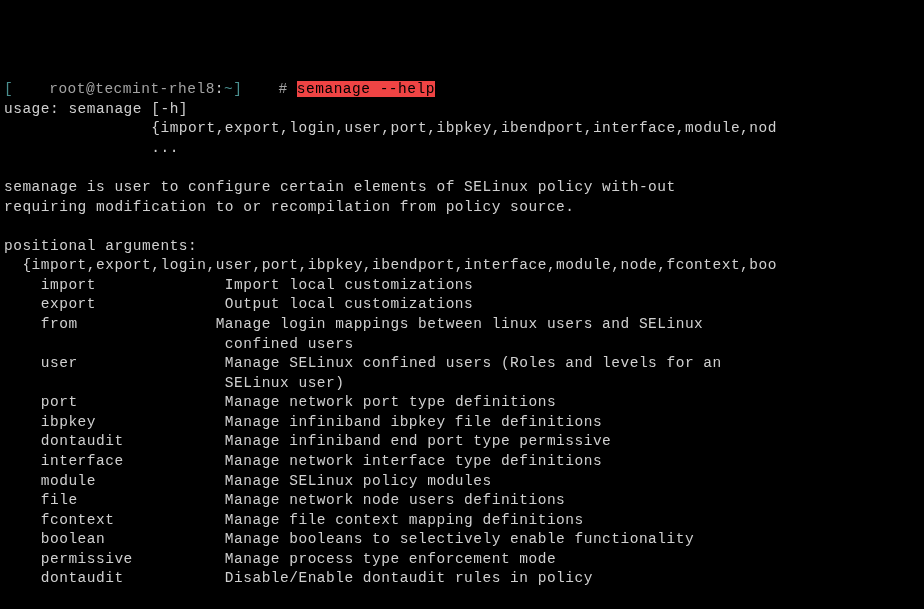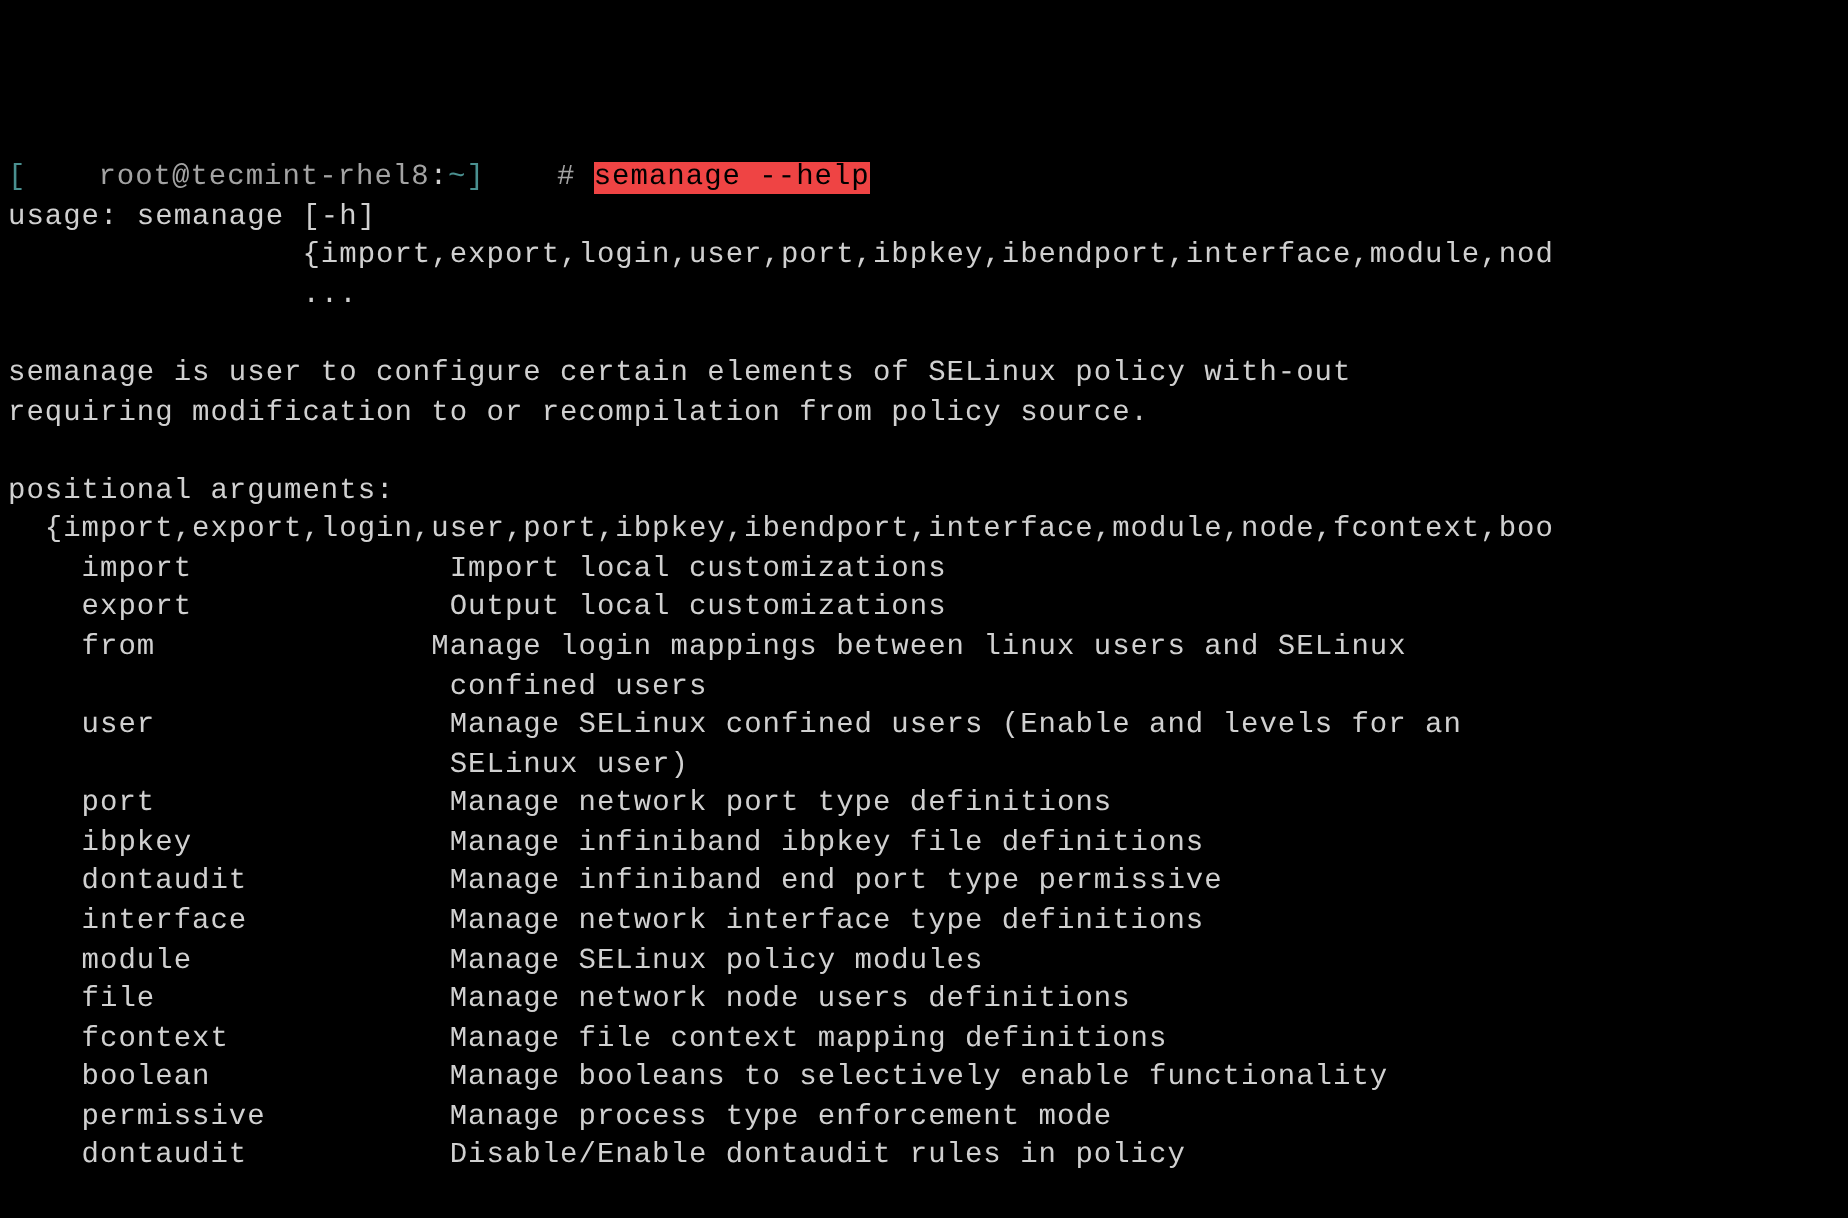--- a/index.html
+++ b/index.html
@@ -39,21 +39,21 @@
 
 <span>semanage is user to configure certain elements of SELinux policy with-out</span>
 <span>requiring modification to or recompilation from policy source.</span>
 
 <span>positional arguments:</span>
 <span>  {import,export,login,user,port,ibpkey,ibendport,interface,module,node,fcontext,boo</span>
 <span>    import</span><span>              Import local customizations</span>
 <span>    export</span><span>              Output local customizations</span>
 <span>    from</span><span>               Manage login mappings between linux users and SELinux</span>
 <span></span><span>                        confined users</span>
-<span>    user</span><span>                Manage SELinux confined users (Enable and levels for an</span>
+<span>    user</span><span>                Manage SELinux confined users (Roles and levels for an</span>
 <span></span><span>                        SELinux user)</span>
 <span>    port</span><span>                Manage network port type definitions</span>
 <span>    ibpkey</span><span>              Manage infiniband ibpkey file definitions</span>
 <span>    dontaudit</span><span>           Manage infiniband end port type permissive</span>
 <span>    interface</span><span>           Manage network interface type definitions</span>
 <span>    module</span><span>              Manage SELinux policy modules</span>
 <span>    file</span><span>                Manage network node users definitions</span>
 <span>    fcontext</span><span>            Manage file context mapping definitions</span>
 <span>    boolean</span><span>             Manage booleans to selectively enable functionality</span>
 <span>    permissive</span><span>          Manage process type enforcement mode</span>

